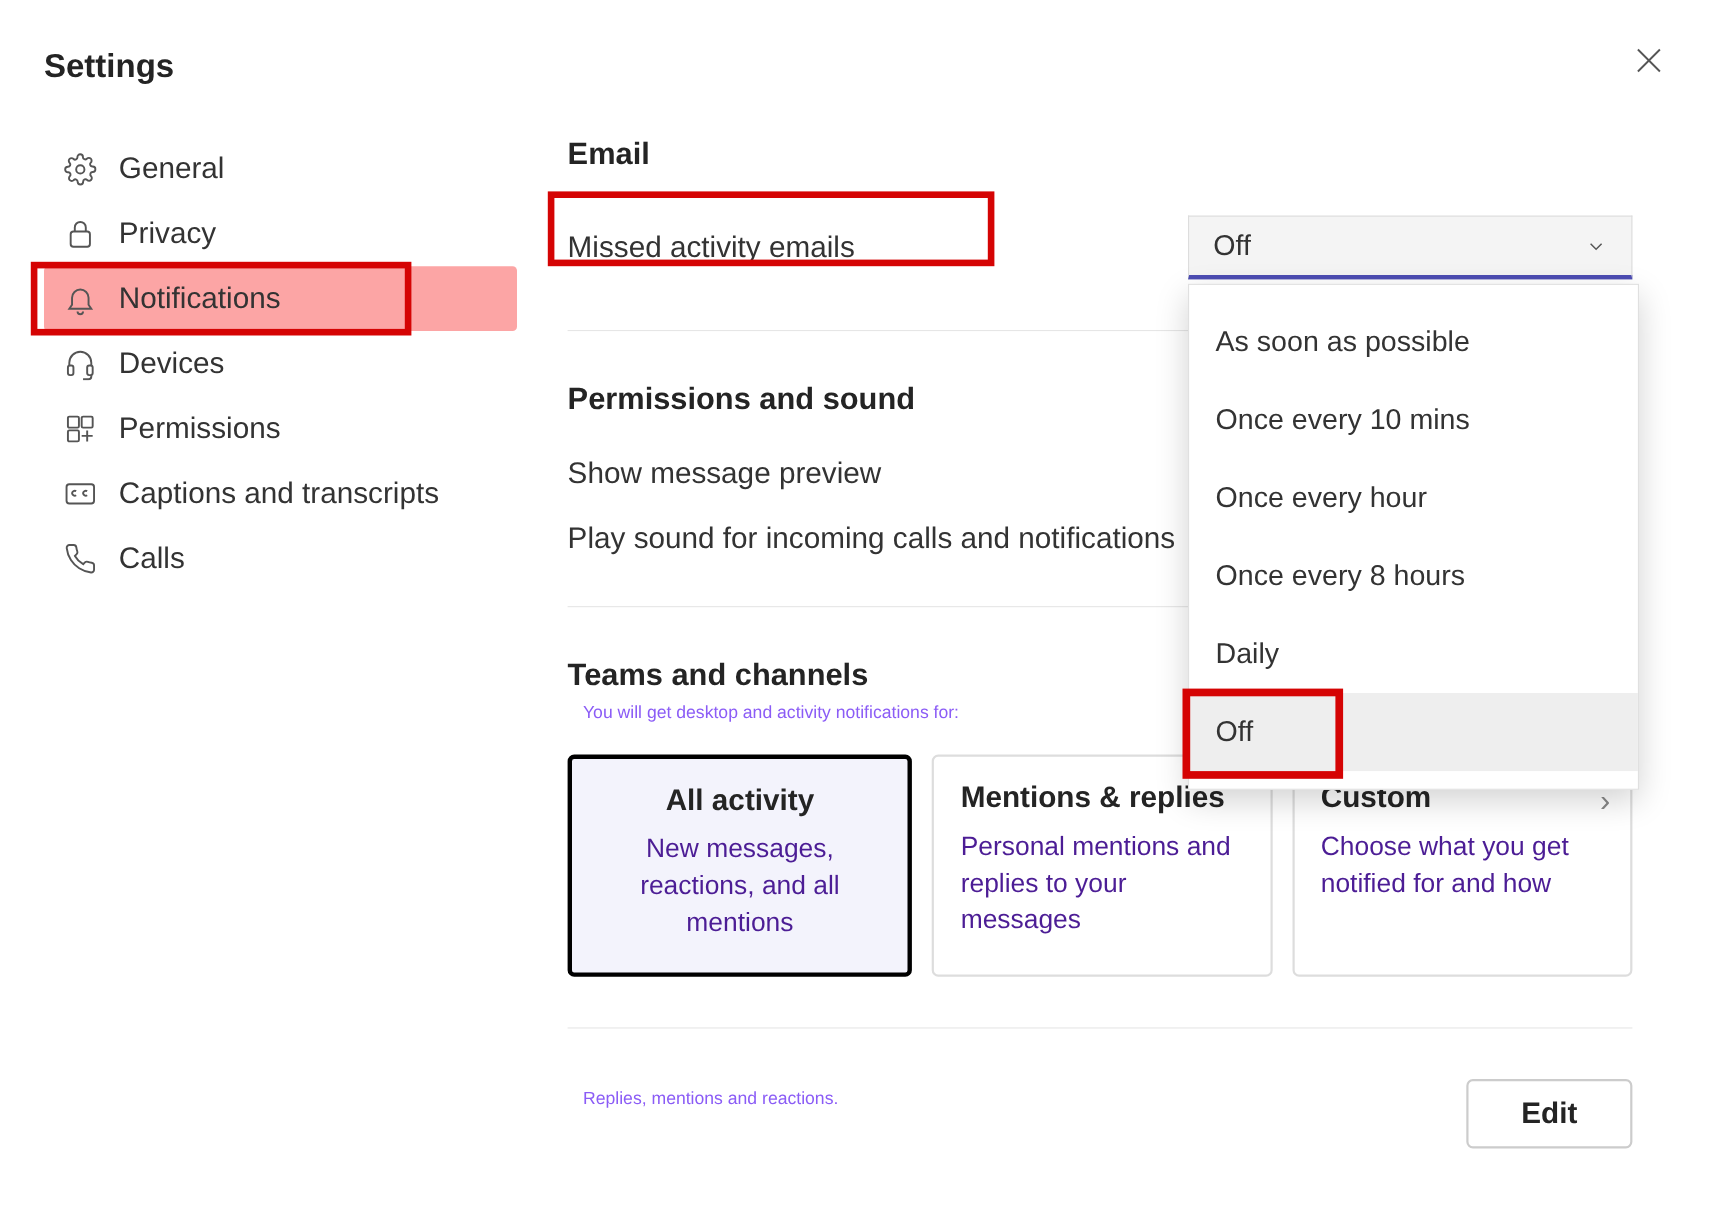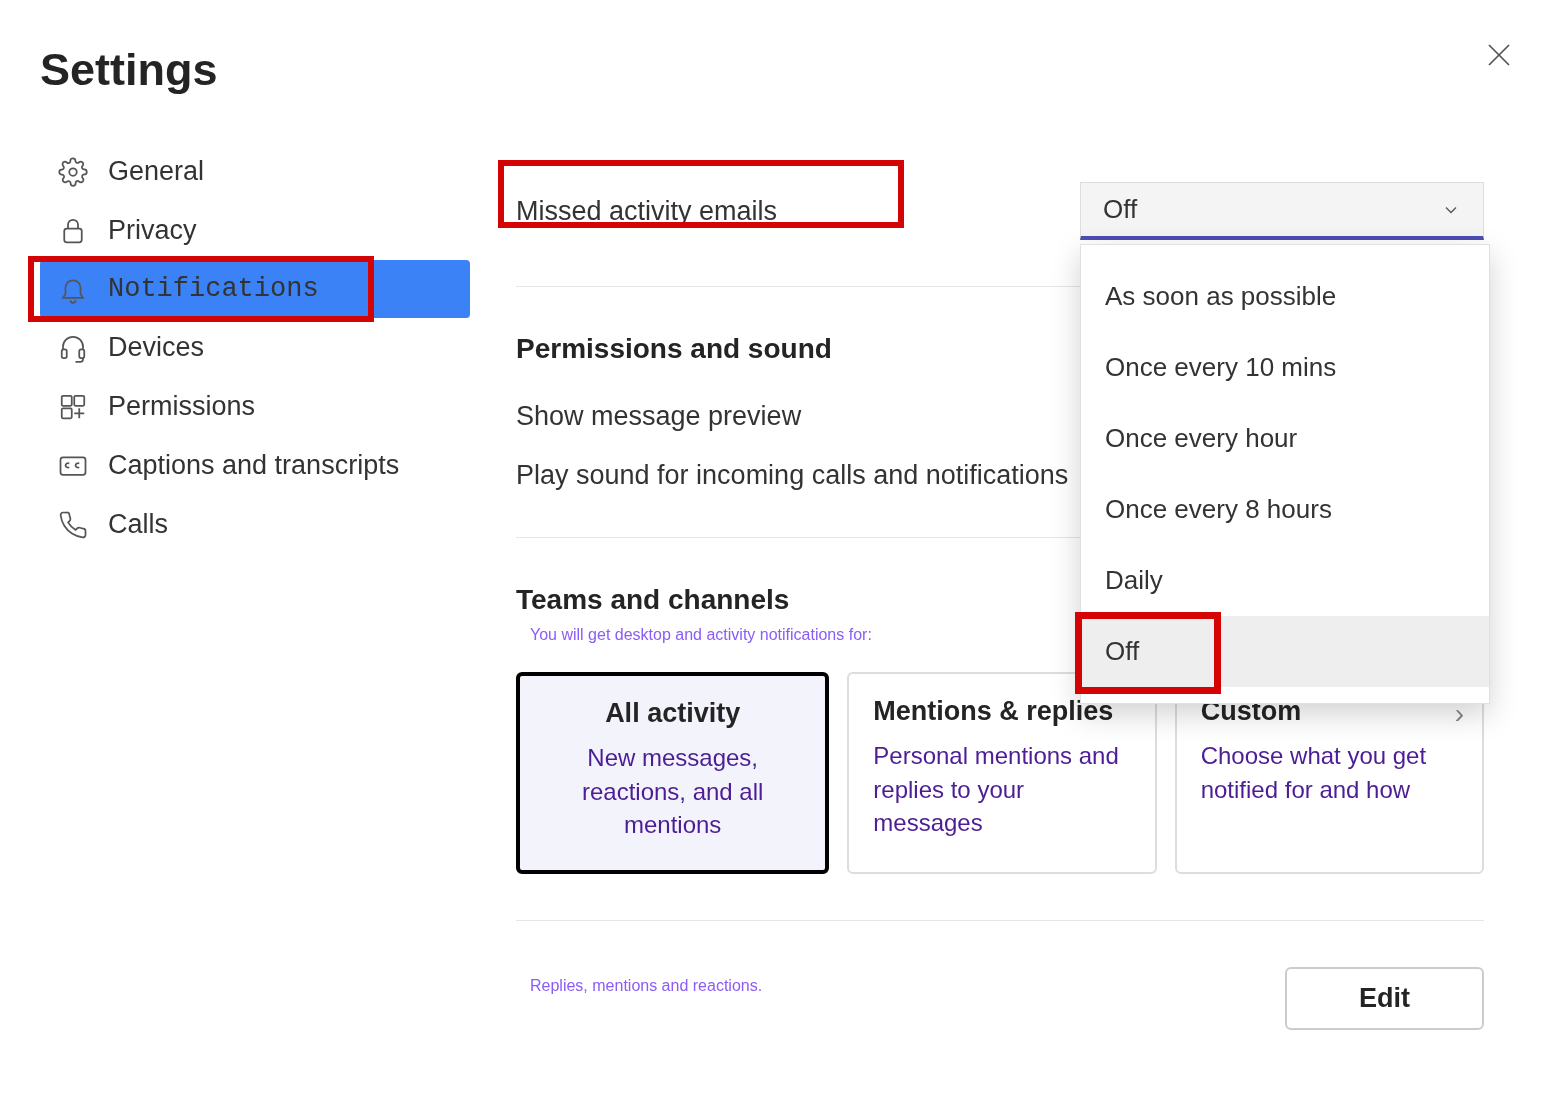--- a/index.html
+++ b/index.html
@@ -21,21 +21,21 @@
     position: absolute;
     top: 40px;
     right: 50px;
     font-size: 34px;
     color: #555;
     cursor: pointer;
     line-height: 1;
     font-weight: 300;
   }
   .title {
-    font-size: 45px;
+    font-size: 30px;
     font-weight: 700;
     margin-bottom: 46px;
     margin-top: 14px;
   }
   .body {
     display: flex;
   }
   .sidebar {
     width: 430px;
     flex-shrink: 0;
@@ -45,22 +45,21 @@
     align-items: center;
     gap: 18px;
     padding: 14px 16px;
     font-size: 27px;
     color: #333;
     cursor: pointer;
     border-radius: 4px;
     position: relative;
   }
   .sidebar-item.active {
-    background: #3b82f6;
-    font-family: Liberation Mono, monospace;
+    background: #fca5a5;
   }
   .sidebar-item .icon-wrap {
     width: 34px;
     display: flex;
     justify-content: center;
     color: #555;
   }
   .highlight-notif {
     position: absolute;
     border: 6px solid #d50404;
@@ -201,21 +200,21 @@
     right: 18px;
     color: #888;
     font-size: 28px;
   }
   .edit-btn {
     border: 2px solid #ccc;
     border-radius: 6px;
     background: #fff;
     font-size: 27px;
     font-weight: 600;
-    padding: 14px 72px;
+    padding: 14px 48px;
     cursor: pointer;
     color: #242424;
   }
   .chat-row {
     display: flex;
     justify-content: space-between;
     align-items: flex-start;
   }
   svg { display: block; }
 </style>
@@ -305,20 +304,21 @@
           <svg width="30" height="30" viewBox="0 0 24 24" fill="none" stroke="currentColor" stroke-width="1.4">
               <path d="M22 16.92v3a2 2 0 0 1-2.18 2 19.79 19.79 0 0 1-8.63-3.07 19.5 19.5 0 0 1-6-6A19.79 19.79 0 0 1 2.12 4.18 2 2 0 0 1 4.11 2h3a2 2 0 0 1 2 1.72c.13.96.36 1.9.7 2.81a2 2 0 0 1-.45 2.11L8.09 9.91a16 16 0 0 0 6 6l1.27-1.27a2 2 0 0 1 2.11-.45c.91.34 1.85.57 2.81.7A2 2 0 0 1 22 16.92z"></path>
             </svg>
         </span>
         <span>Calls</span>
       </div>
     </nav>
 
     <main class="main">
 
+      <h2 class="section-heading">Email</h2>
       <div class="row" style="margin-top:40px; margin-bottom:0;">
         <span class="row-label">Missed activity emails</span>
         <span class="highlight-missed"></span>
         <div class="dropdown-container">
           <div class="dropdown-select">
             <span>Off</span>
             <svg class="chev-down" viewBox="0 0 24 24" fill="none" stroke="#555" stroke-width="1.6">
                 <polyline points="6 9 12 15 18 9"></polyline>
               </svg>
           </div>

